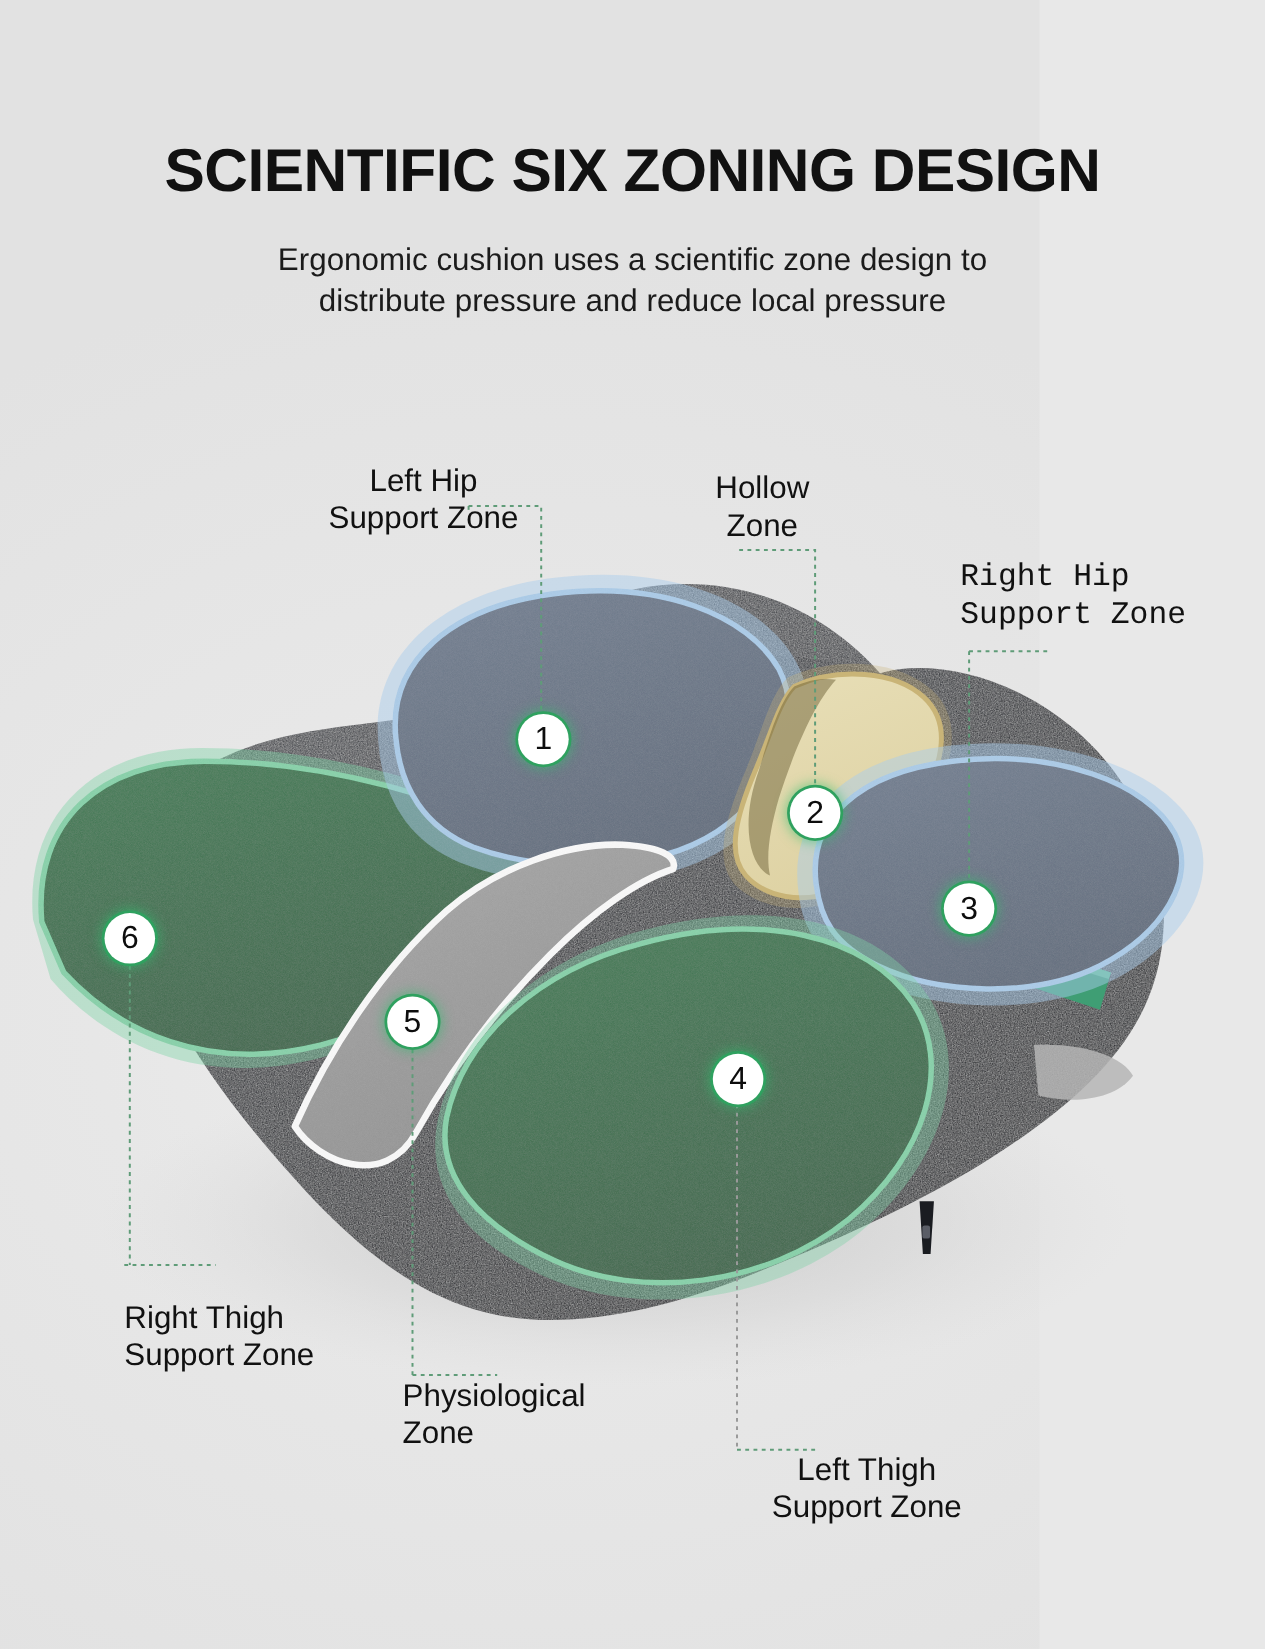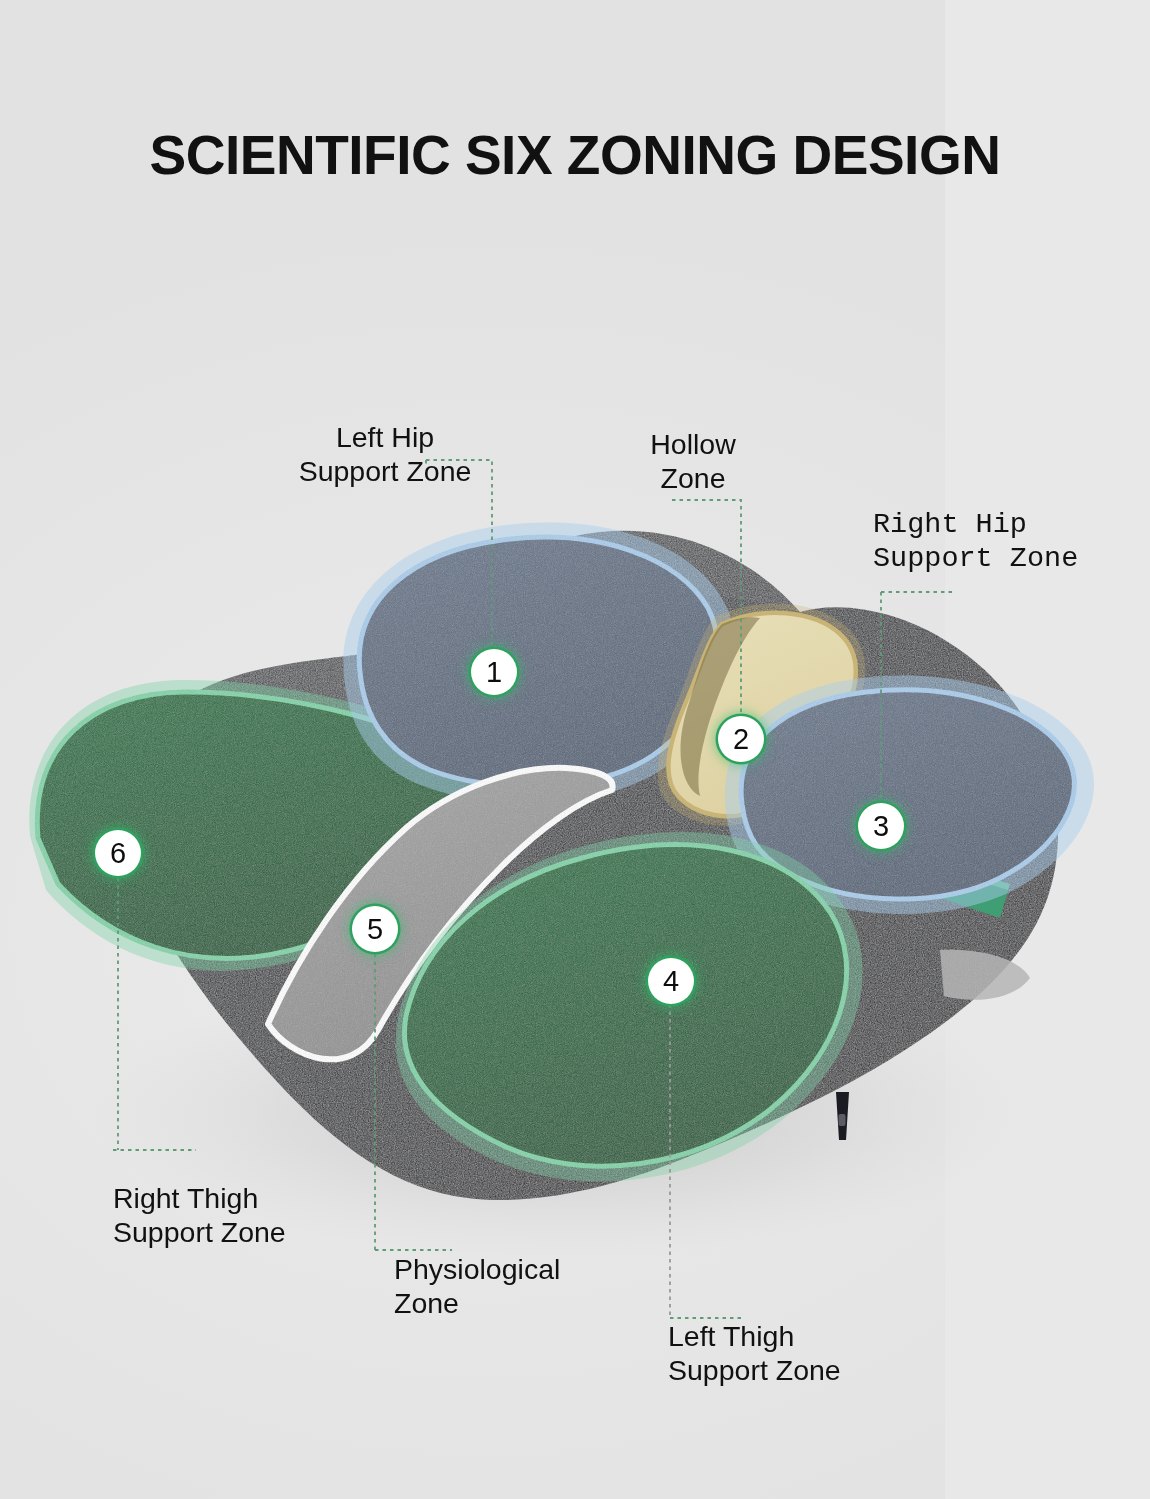--- a/index.html
+++ b/index.html
@@ -37,40 +37,42 @@
   
   .callout {
     position:absolute;
     font-size:28.5px; line-height:1.18; color:#111; font-weight:400;
     white-space:pre-line;
   }
   .c-left-hip   { left:265px; top:388px; width:240px; text-align:center;margin-top:33px; }
   .c-hollow     { left:608px; top:428px; width:170px; text-align:center; }
   .c-right-hip  { left:873px; top:508px; width:235px; text-align:left;font-family:Liberation Mono, monospace; }
   .c-right-thigh{ left:113px; top:1155px; width:240px; text-align:left;margin-top:27px; }
-  .c-physio     { left:394px; top:1253px; width:235px; text-align:left; }
-  .c-left-thigh { left:668px; top:1320px; width:240px; text-align:left; }
+  .c-physio     { left:366px; top:1253px; width:235px; text-align:left; }
+  .c-left-thigh { left:668px; top:1320px; width:240px; text-align:center; }
 
   
   .badge {
     position:absolute; width:46px; height:46px; border-radius:50%;
     background:#ffffff;
     display:flex; align-items:center; justify-content:center;
     font-size:29px; font-weight:400; color:#0d0d0d;
     box-shadow:0 0 0 2.5px #2fa15f, 0 0 11px 4px rgba(47,190,110,.55);
     z-index:30;
   }
 </style>
 </head>
 <body>
 
 <div id="page">
 
   <div class="header">
     <div class="title">SCIENTIFIC SIX ZONING DESIGN</div>
+    <div class="subtitle">Ergonomic  cushion uses a scientific zone design to
+distribute pressure and reduce local pressure</div>
   </div>
 
   <div class="stage">
 
     <svg class="diagram" viewBox="0 0 1150 1499">
       <defs>
 
         <filter id="fab" x="-10%" y="-10%" width="120%" height="120%">
           <feTurbulence type="fractalNoise" baseFrequency="0.85" numOctaves="4" seed="7" result="n"></feTurbulence>
           <feColorMatrix in="n" type="saturate" values="0" result="g"></feColorMatrix>

